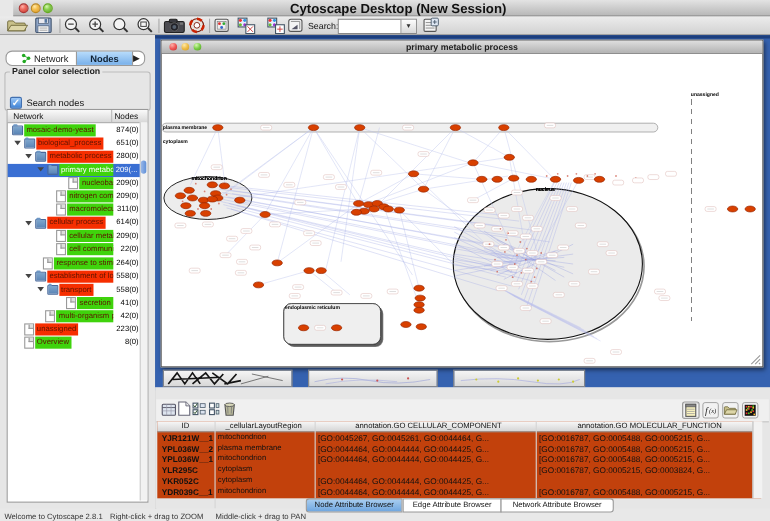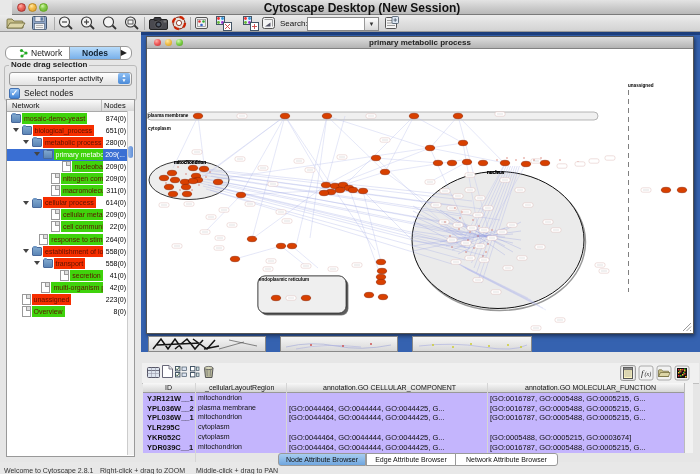--- a/index.html
+++ b/index.html
@@ -49,21 +49,21 @@
 
 #mdi{left:141px;top:32px;width:559px;height:320px;background:#3562b0;border-top:3px solid #1d3f7e;}
 #netwin{position:absolute;left:5px;top:1px;width:546px;height:296px;background:#fff;border:1px solid #555;box-shadow:1px 2px 4px rgba(0,0,0,.5);}
 #nettitle{position:absolute;left:0;top:0;width:100%;height:11px;background:linear-gradient(#dedede,#b3b3b3);border-bottom:1px solid #828282;font-size:8px;font-weight:bold;text-align:center;color:#222;line-height:11px;}
 .bgstrip{position:absolute;top:301px;height:14px;background:linear-gradient(#f5f5f5,#d8d8d8);border:1px solid #888;}
 
 #dpanel{left:141px;top:352px;width:559px;height:110px;background:#e6e6e6;}
 #dphead{position:absolute;left:0;top:0;width:100%;height:10px;background:linear-gradient(#f0f0f0,#cfcfcf);border-bottom:1px solid #aaa;font-size:8px;font-weight:bold;color:#222;padding-left:5px;line-height:10px;box-sizing:border-box;}
 #dptools{position:absolute;left:1px;top:11px;width:557px;height:20px;background:#f0f0f0;border-bottom:1px solid #c0c0c0;}
 
-#dtable{position:absolute;left:2px;top:31px;width:549px;height:70px;background:#c4b5fd;font-size:7.5px;}
+#dtable{position:absolute;left:2px;top:31px;width:549px;height:70px;background:#c2410c;font-size:7.5px;}
 #dthdr{position:absolute;left:0;top:0;width:100%;height:9px;background:linear-gradient(#f8f8f8,#d5d5d5);border-bottom:1px solid #999;color:#111;font-size:7px;}
 .drow{position:absolute;left:0;width:100%;height:9.7px;color:#111;}
 .dcol{position:absolute;top:1px;white-space:nowrap;overflow:hidden;}
 .cl1{left:4px;width:48px;font-weight:bold;}
 .cl2{left:55px;width:86px;font-size:7px;}
 .cl3{left:146px;width:196px;}
 .cl4{left:347px;width:196px;}
 .vline{position:absolute;top:0;width:1px;height:70px;background:#d5d5d5;}
 #dscroll{position:absolute;left:543px;top:31px;width:8px;height:70px;background:#f2f2f2;border-left:1px solid #bbb;}
 
@@ -192,24 +192,23 @@
           <circle cx="2.5" cy="2.5" r="1.6" fill="#2a2"></circle>
           <circle cx="7" cy="5" r="1.6" fill="#2a2"></circle>
           <circle cx="3" cy="8" r="1.6" fill="#2a2"></circle>
           <path d="M2.5 2.5 L7 5 L3 8" stroke="#2a2" stroke-width="0.8" fill="none"></path>
         </svg>
       <div class="net">Network</div>
       <div class="mosaic">Nodes</div>
       <div class="arr">▶</div>
     </div>
     <div id="groupbox"></div>
-    <div id="grouplbl">Node drag selection</div>
-    <div id="combo">transporter activity<div class="step">▲<br>▼</div></div>
+    <div id="grouplbl">Panel color selection</div>
     <div id="cbx">✓</div>
-    <div id="cbxlbl">Select nodes</div>
+    <div id="cbxlbl">Search nodes</div>
     <div id="treebox">
       <div id="treehdr">
           <span class="c1">Network</span>
           <span class="c2">Nodes</span>
           <div class="div"></div>
         </div>
       <div id="scroll2">
           <div style="position:absolute;left:0px;top:35px;width:5px;height:12px;background:linear-gradient(90deg,#9ab8e8,#5f8fd8);border-radius:3px;"></div>
         </div>
       <div id="treerows">
@@ -780,43 +779,44 @@
         <span style="position:absolute;left:180px;top:1px">annotation.GO CELLULAR_COMPONENT</span>
         <span style="position:absolute;left:382px;top:1px">annotation.GO MOLECULAR_FUNCTION</span>
       </div>
       <div class="vline" style="left:52px;top:0px;height:79px"></div>
       <div class="vline" style="left:143px;top:0px;height:79px"></div>
       <div class="vline" style="left:344px;top:0px;height:79px"></div>
       <div id="drows" style="position:absolute;left:0;top:10px;width:100%">
           <div class="drow" style="top:0px">
             <span class="dcol cl1">YJR121W__1</span>
             <span class="dcol cl2">mitochondrion</span>
+            <span class="dcol cl3">[GO:0045267, GO:0045261, GO:0044464, G...</span>
             <span class="dcol cl4">[GO:0016787, GO:0005488, GO:0005215, G...</span>
           </div>
           <div class="drow" style="top:9.7px">
             <span class="dcol cl1">YPL036W__2</span>
             <span class="dcol cl2">plasma membrane</span>
             <span class="dcol cl3">[GO:0044464, GO:0044444, GO:0044425, G...</span>
             <span class="dcol cl4">[GO:0016787, GO:0005488, GO:0005215, G...</span>
           </div>
           <div class="drow" style="top:19.4px">
             <span class="dcol cl1">YPL036W__1</span>
             <span class="dcol cl2">mitochondrion</span>
             <span class="dcol cl3">[GO:0044464, GO:0044444, GO:0044425, G...</span>
             <span class="dcol cl4">[GO:0016787, GO:0005488, GO:0005215, G...</span>
           </div>
           <div class="drow" style="top:29.099999999999998px">
             <span class="dcol cl1">YLR295C</span>
             <span class="dcol cl2">cytoplasm</span>
+            <span class="dcol cl4">[GO:0016787, GO:0005215, GO:0003824, G...</span>
           </div>
           <div class="drow" style="top:38.8px">
             <span class="dcol cl1">YKR052C</span>
             <span class="dcol cl2">cytoplasm</span>
             <span class="dcol cl3">[GO:0044464, GO:0044444, GO:0044425, G...</span>
-            <span class="dcol cl4">[GO:0005488, GO:0005215, GO:0003674]</span>
           </div>
           <div class="drow" style="top:48.5px">
             <span class="dcol cl1">YDR039C__1</span>
             <span class="dcol cl2">mitochondrion</span>
             <span class="dcol cl3">[GO:0044464, GO:0044444, GO:0044425, G...</span>
             <span class="dcol cl4">[GO:0016787, GO:0005488, GO:0005215, G...</span>
           </div>
         </div>
     </div>
     <div id="dscroll"></div>

